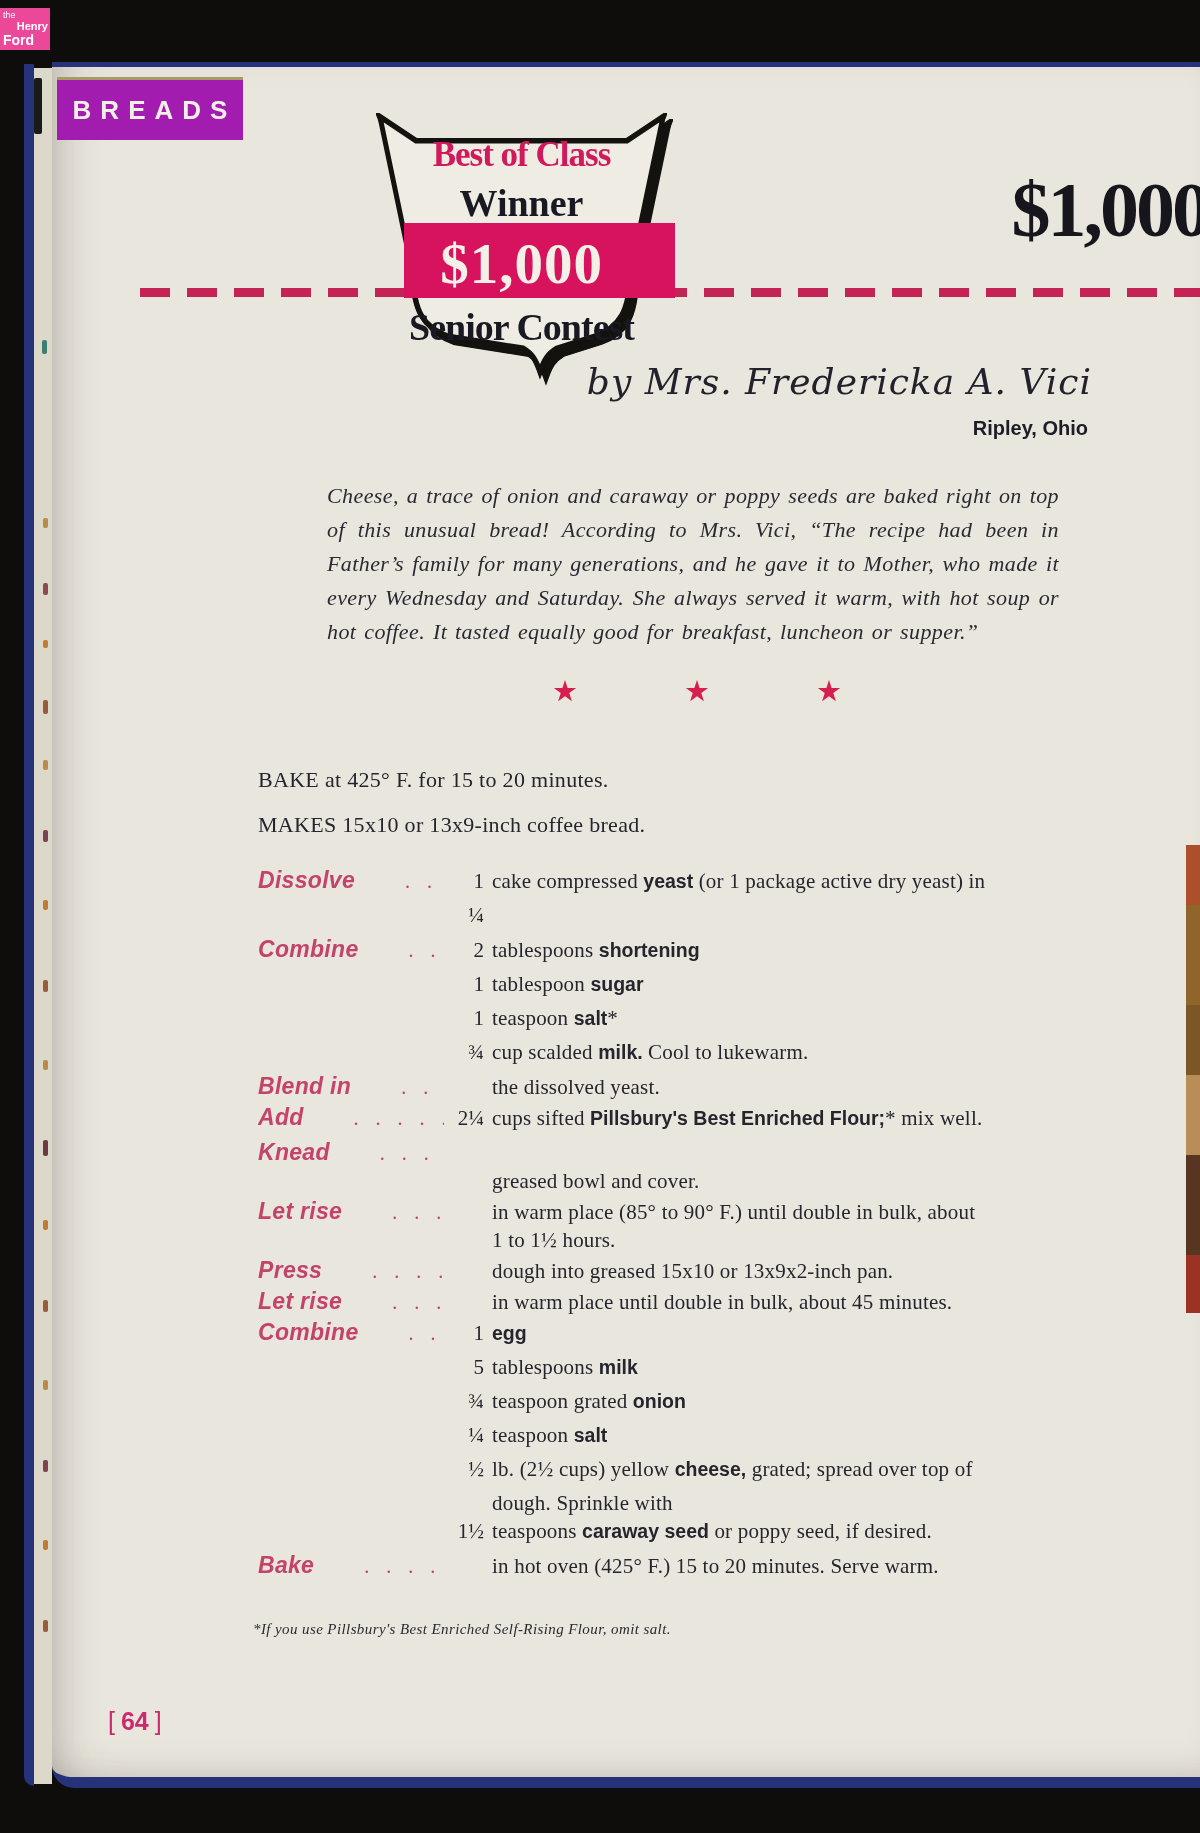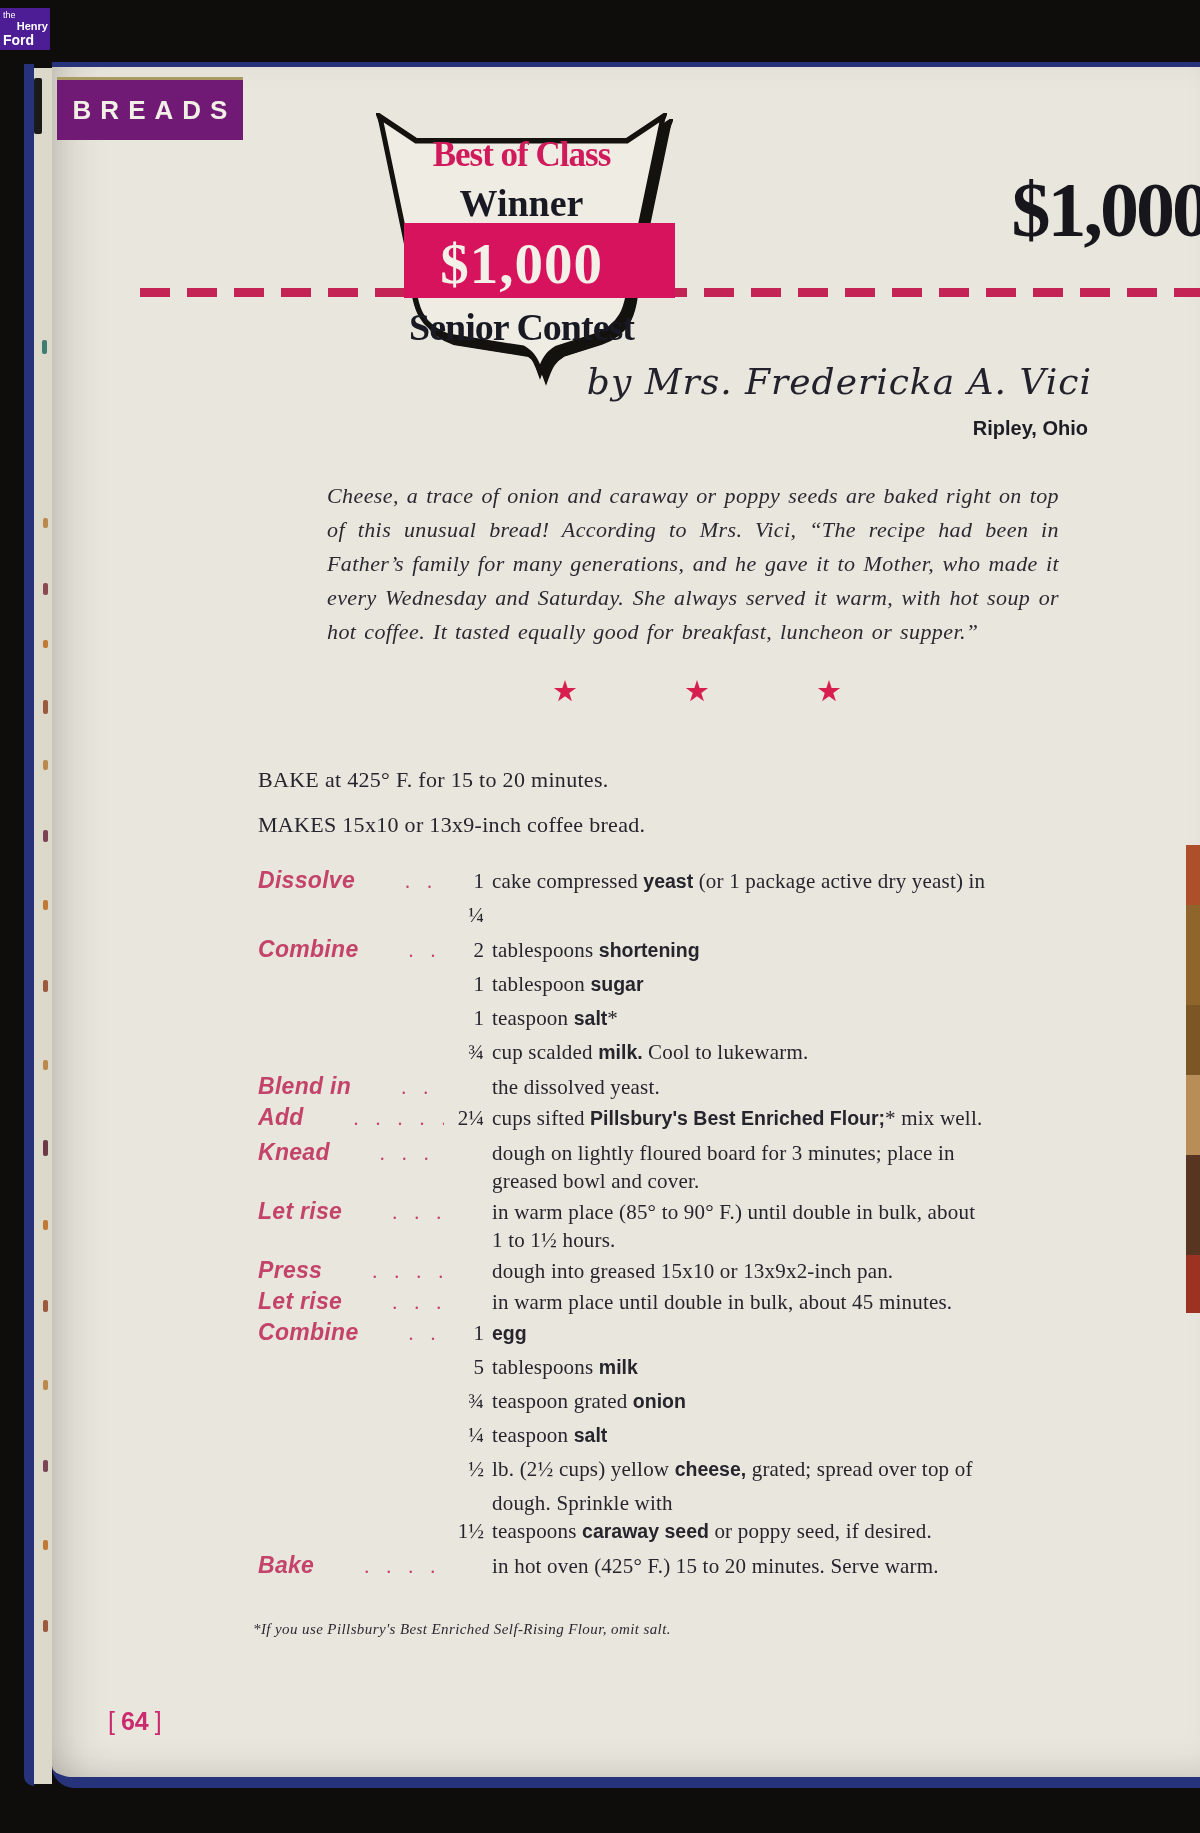--- a/index.html
+++ b/index.html
@@ -7,27 +7,27 @@
           font-family:"Liberation Serif",serif;}
   
   .spine-navy{position:absolute;left:24px;top:64px;width:10px;height:1722px;background:#26337a;border-bottom-left-radius:10px;}
   .page-edges{position:absolute;left:34px;top:68px;width:18px;height:1716px;background:#dcd8ca;}
   .fleck{position:absolute;width:5px;border-radius:2px;}
   
   .page{position:absolute;left:52px;top:62px;width:1148px;height:1710px;background:#e9e6dd;
         border-top:5px solid #26337a;border-bottom:11px solid #26337a;border-bottom-left-radius:22px;
         box-shadow:inset 34px 0 50px -34px rgba(60,55,45,.35), inset 0 -26px 40px -30px rgba(60,55,45,.22);}
   
-  .hf-logo{position:absolute;left:0;top:8px;width:50px;height:42px;background:#4c1d95;color:#fff;
+  .hf-logo{position:absolute;left:0;top:8px;width:50px;height:42px;background:#ec4899;color:#fff;
            font-family:"Liberation Sans",sans-serif;line-height:1;padding:3px 2px 0 3px;box-sizing:border-box;z-index:60;}
   .hf-the{font-size:9px;display:block;}
   .hf-henry{font-size:11px;font-weight:700;display:block;text-align:right;margin-top:1px;}
   .hf-ford{font-size:14px;font-weight:700;display:block;margin-top:1px;}
   
-  .breads-tab{position:absolute;left:5px;top:10px;width:186px;height:60px;background:#701a75;
+  .breads-tab{position:absolute;left:5px;top:10px;width:186px;height:60px;background:#a21caf;
               border-top:3px solid #a89a62;display:flex;align-items:center;justify-content:center;}
   .breads-tab span{color:#f1efe6;font-family:"Liberation Sans",sans-serif;font-weight:700;
                    font-size:26px;letter-spacing:9px;text-indent:9px;}
   
   .dash-rule{position:absolute;left:88px;right:0;top:221px;height:9px;
              background:repeating-linear-gradient(90deg,#c42355 0 30px,transparent 30px 47px);}
   
   .badge{position:absolute;left:324px;top:46px;width:291px;height:292px;z-index:5;}
   .badge svg{position:absolute;left:0;top:0;filter:drop-shadow(6px 6px 0 #14120e);}
   .badge-band{position:absolute;left:28px;right:-8px;top:110px;height:75px;background:#d6135c;}
@@ -214,21 +214,20 @@
             <span class="txt"><span>cups sifted </span><span class="b">Pillsbury's Best Enriched Flour;</span><span>* mix well.</span></span>
           </div>
         </div>
         <div class="step">
           <div class="rline">
             <span class="lab">
               <span class="labtxt">Knead</span>
               <span class="dots">. . . . . . . . . . .</span>
             </span>
             <span class="qty"></span>
-            <span class="txt"><span>dough on lightly floured board for 3 minutes; place in</span></span>
           </div>
           <div class="rline">
             <span class="lab"></span>
             <span class="qty"></span>
             <span class="txt"><span>greased bowl and cover.</span></span>
           </div>
         </div>
         <div class="step">
           <div class="rline">
             <span class="lab">

